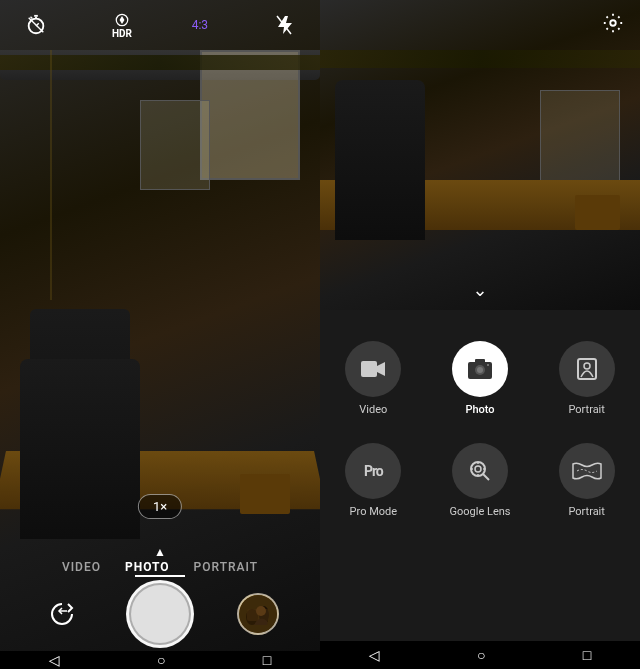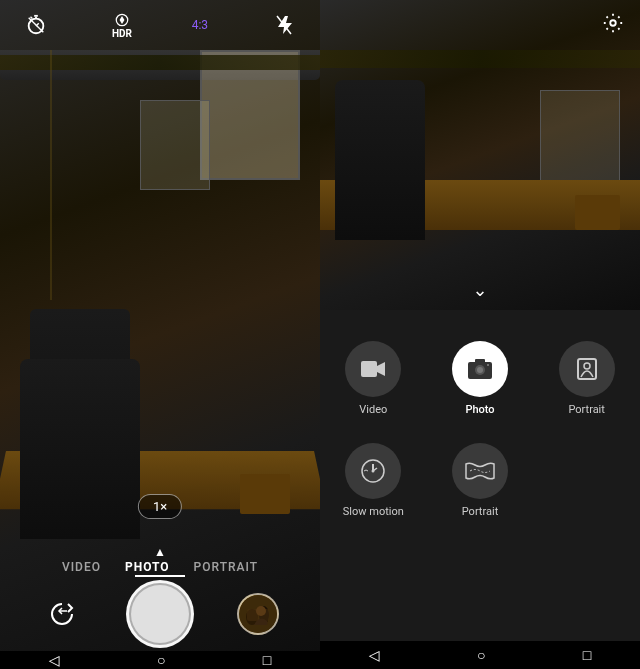--- a/index.html
+++ b/index.html
@@ -491,36 +491,43 @@
         <div class="mode-icon-circle">
           <svg width="24" height="24" viewBox="0 0 24 24" fill="none">
             <rect x="3" y="2" width="18" height="20" rx="2" stroke="#ccc" stroke-width="2" fill="none"></rect>
             <circle cx="12" cy="9" r="3" stroke="#ccc" stroke-width="1.5" fill="none"></circle>
             <path d="M6 20 Q9 14 12 14 Q15 14 18 20" stroke="#ccc" stroke-width="1.5" fill="none"></path>
           </svg>
         </div>
         <span class="mode-name">Portrait</span>
       </div>
 
+
+      <div class="mode-cell">
+        <div class="mode-icon-circle">
+          <span style="color:#ccc;font-size:14px;font-weight:bold;letter-spacing:-1px;">Pro</span>
+        </div>
+        <span class="mode-name">Pro Mode</span>
+      </div>
+
+
       <div class="mode-cell">
         <div class="mode-icon-circle">
           <svg width="26" height="26" viewBox="0 0 26 26" fill="none">
-            <circle cx="13" cy="13" r="11" stroke="#ccc" stroke-width="1.5" fill="none"></circle>
-            <path d="M13 13 L13 6" stroke="#ccc" stroke-width="2"></path>
-            <path d="M13 13 L17 10" stroke="#ccc" stroke-width="1.5"></path>
-            <circle cx="13" cy="13" r="1.5" fill="#ccc"></circle>
-
-            <path d="M4 13 Q6 11 8 13" stroke="#ccc" stroke-width="1" fill="none"></path>
+            <circle cx="11" cy="11" r="7" stroke="#ccc" stroke-width="2" fill="none"></circle>
+            <line x1="16" y1="16" x2="22" y2="22" stroke="#ccc" stroke-width="2"></line>
+            <circle cx="11" cy="11" r="3" stroke="#ccc" stroke-width="1.5" fill="none"></circle>
+            <line x1="11" y1="4" x2="11" y2="6" stroke="#ccc" stroke-width="1.5"></line>
+            <line x1="11" y1="16" x2="11" y2="18" stroke="#ccc" stroke-width="1.5"></line>
+            <line x1="4" y1="11" x2="6" y2="11" stroke="#ccc" stroke-width="1.5"></line>
+            <line x1="16" y1="11" x2="18" y2="11" stroke="#ccc" stroke-width="1.5"></line>
           </svg>
         </div>
-        <span class="mode-name">Slow motion</span>
-      </div>
-
-
-
+        <span class="mode-name">Google Lens</span>
+      </div>
 
       <div class="mode-cell">
         <div class="mode-icon-circle">
           <svg width="30" height="22" viewBox="0 0 30 22" fill="none">
             <path d="M1 4 Q5 2 10 5 Q15 8 20 5 Q25 2 29 4 L29 18 Q25 20 20 17 Q15 14 10 17 Q5 20 1 18 Z" stroke="#ccc" stroke-width="1.5" fill="none"></path>
             <path d="M5 11 Q10 8 15 11 Q20 14 25 11" stroke="#ccc" stroke-width="1" fill="none" stroke-dasharray="2,2"></path>
           </svg>
         </div>
         <span class="mode-name">Portrait</span>
       </div>

